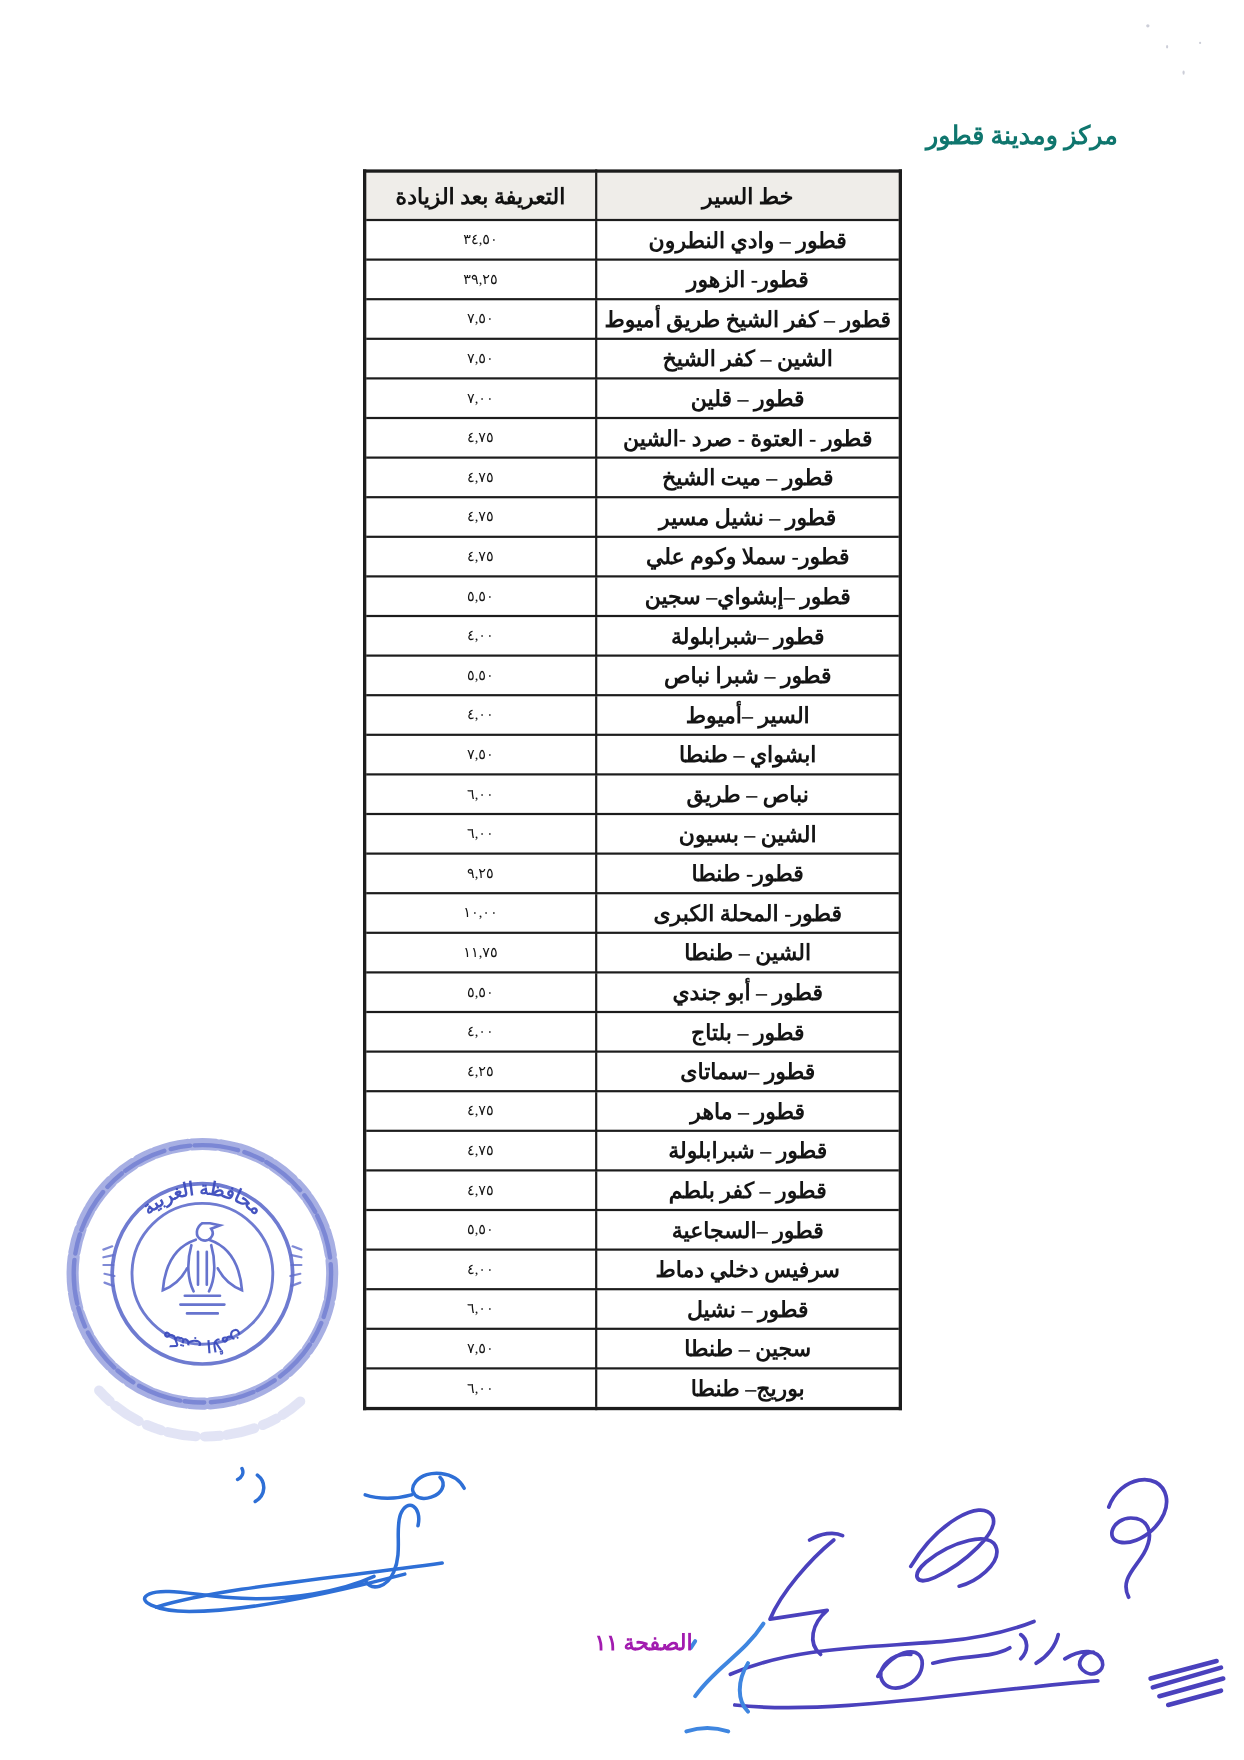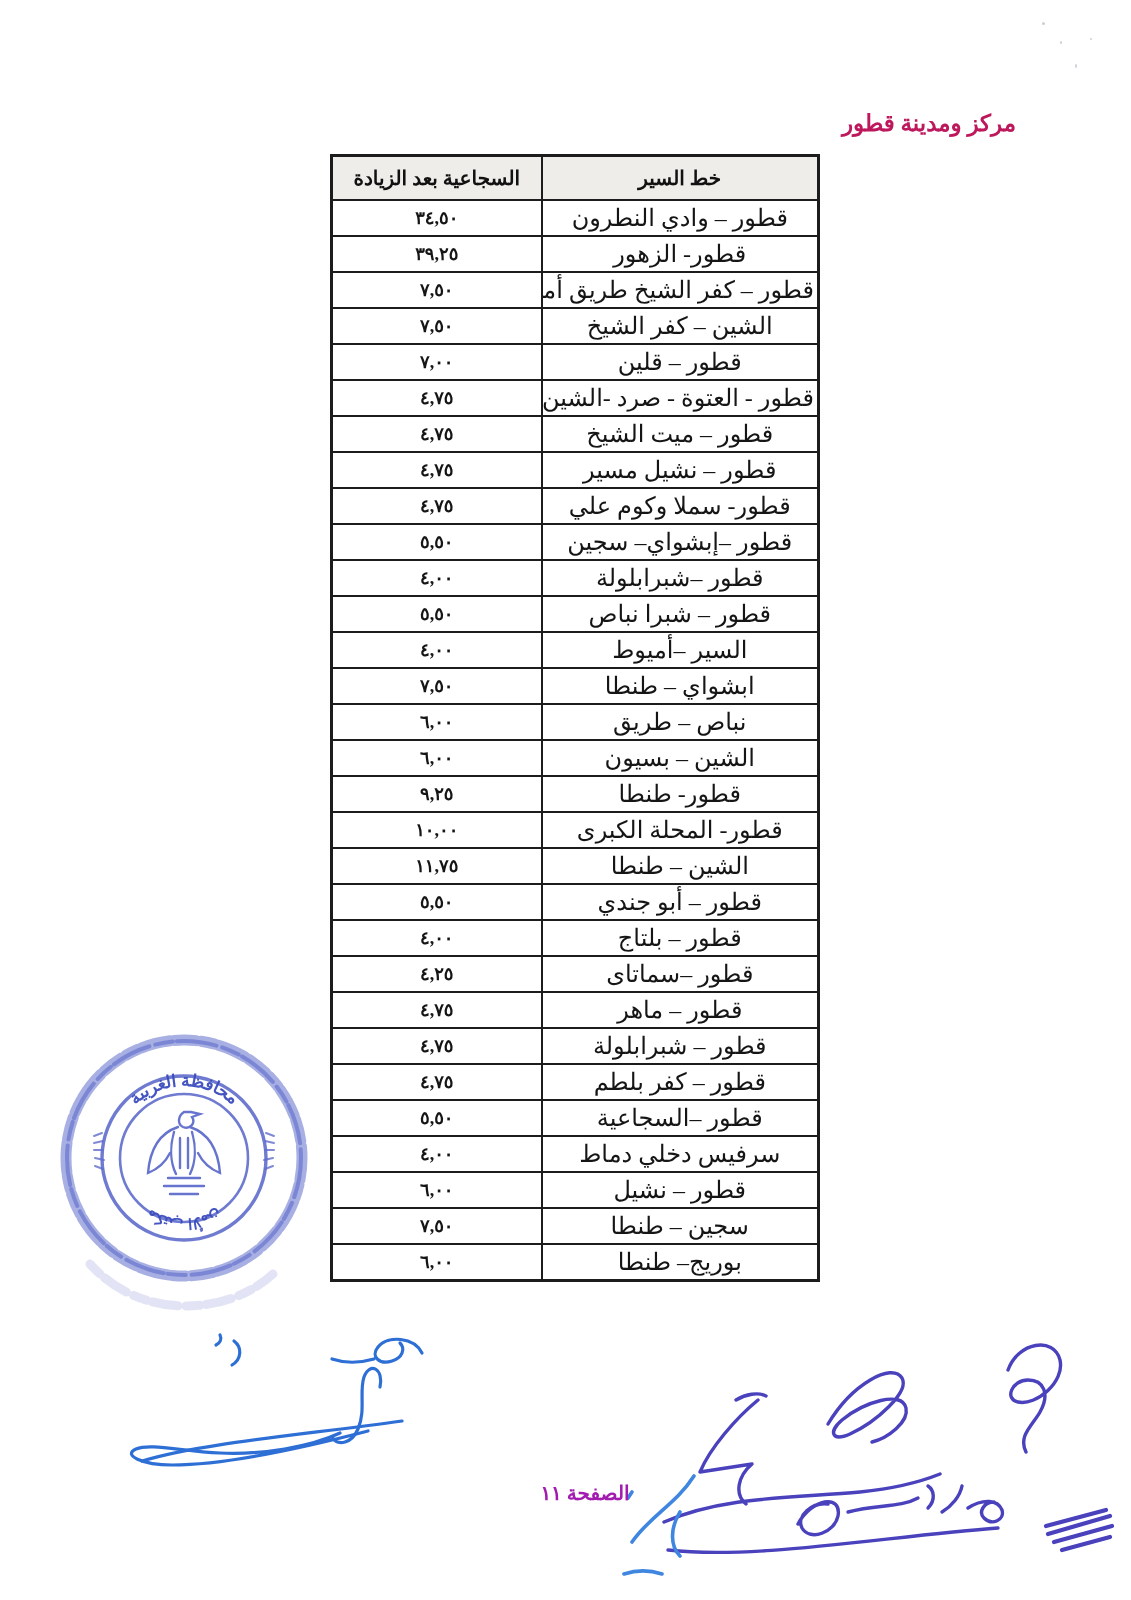--- a/index.html
+++ b/index.html
@@ -7,42 +7,42 @@
     width:1131px;height:1600px;position:relative;overflow:hidden;
     background:#ffffff;
     font-family:"Liberation Serif","DejaVu Serif",serif;
     -webkit-font-smoothing:antialiased;
   }
   .page{position:absolute;inset:0;background:#ffffff;}
 
   
   .doc-title{
     position:absolute;top:110px;right:56px;width:292px;
-    text-align:center;font-weight:bold;font-size:23px;color:#be185d;
+    text-align:center;font-weight:bold;font-size:23px;color:#0f766e;
     letter-spacing:.5px;white-space:nowrap;
   }
 
   
   .doc-table{
     position:absolute;left:330px;top:154px;width:487px;
     border-collapse:collapse;table-layout:fixed;
     direction:rtl;
   }
   .doc-table,.doc-table th,.doc-table td{border:2px solid #1c1c1c;}
   .doc-table{border-width:3px;}
   .doc-table th{
     background:#efede9;height:42px;font-size:20px;font-weight:bold;color:#111;
     text-align:center;padding:0 4px;white-space:nowrap;
   }
   .doc-table td{
     height:34px;text-align:center;vertical-align:middle;color:#151515;
     padding:0 3px;white-space:nowrap;overflow:hidden;
   }
-  td.route-cell{font-size:24px;font-weight:normal;}
-  td.tariff-cell{font-size:18px;font-weight:bold;letter-spacing:2px;}
+  td.route-cell{font-size:20px;font-weight:bold;}
+  td.tariff-cell{font-size:13px;font-weight:normal;letter-spacing:2px;}
 
   
   .page-label{
     position:absolute;top:1481px;left:520px;width:130px;text-align:center;
     font-size:20px;font-weight:bold;color:#a21caf;white-space:nowrap;
   }
 
   
   .stamp-wrap{position:absolute;left:50px;top:1028px;width:268px;height:300px;}
   .sig-left{position:absolute;left:122px;top:1315px;width:350px;height:175px;}
@@ -65,21 +65,21 @@
   <div class="doc-title">مركز ومدينة قطور</div>
 
   <table class="doc-table">
     <colgroup>
       <col style="width:277px">
       <col style="width:210px">
     </colgroup>
     <thead>
       <tr>
         <th>خط السير</th>
-        <th>السجاعية بعد الزيادة</th>
+        <th>التعريفة بعد الزيادة</th>
       </tr>
     </thead>
     <tbody>
     <tr>
       <td class="route-cell">قطور – وادي النطرون</td>
       <td class="tariff-cell">٣٤,٥٠</td>
     </tr>
 
     <tr>
       <td class="route-cell">قطور- الزهور</td>

